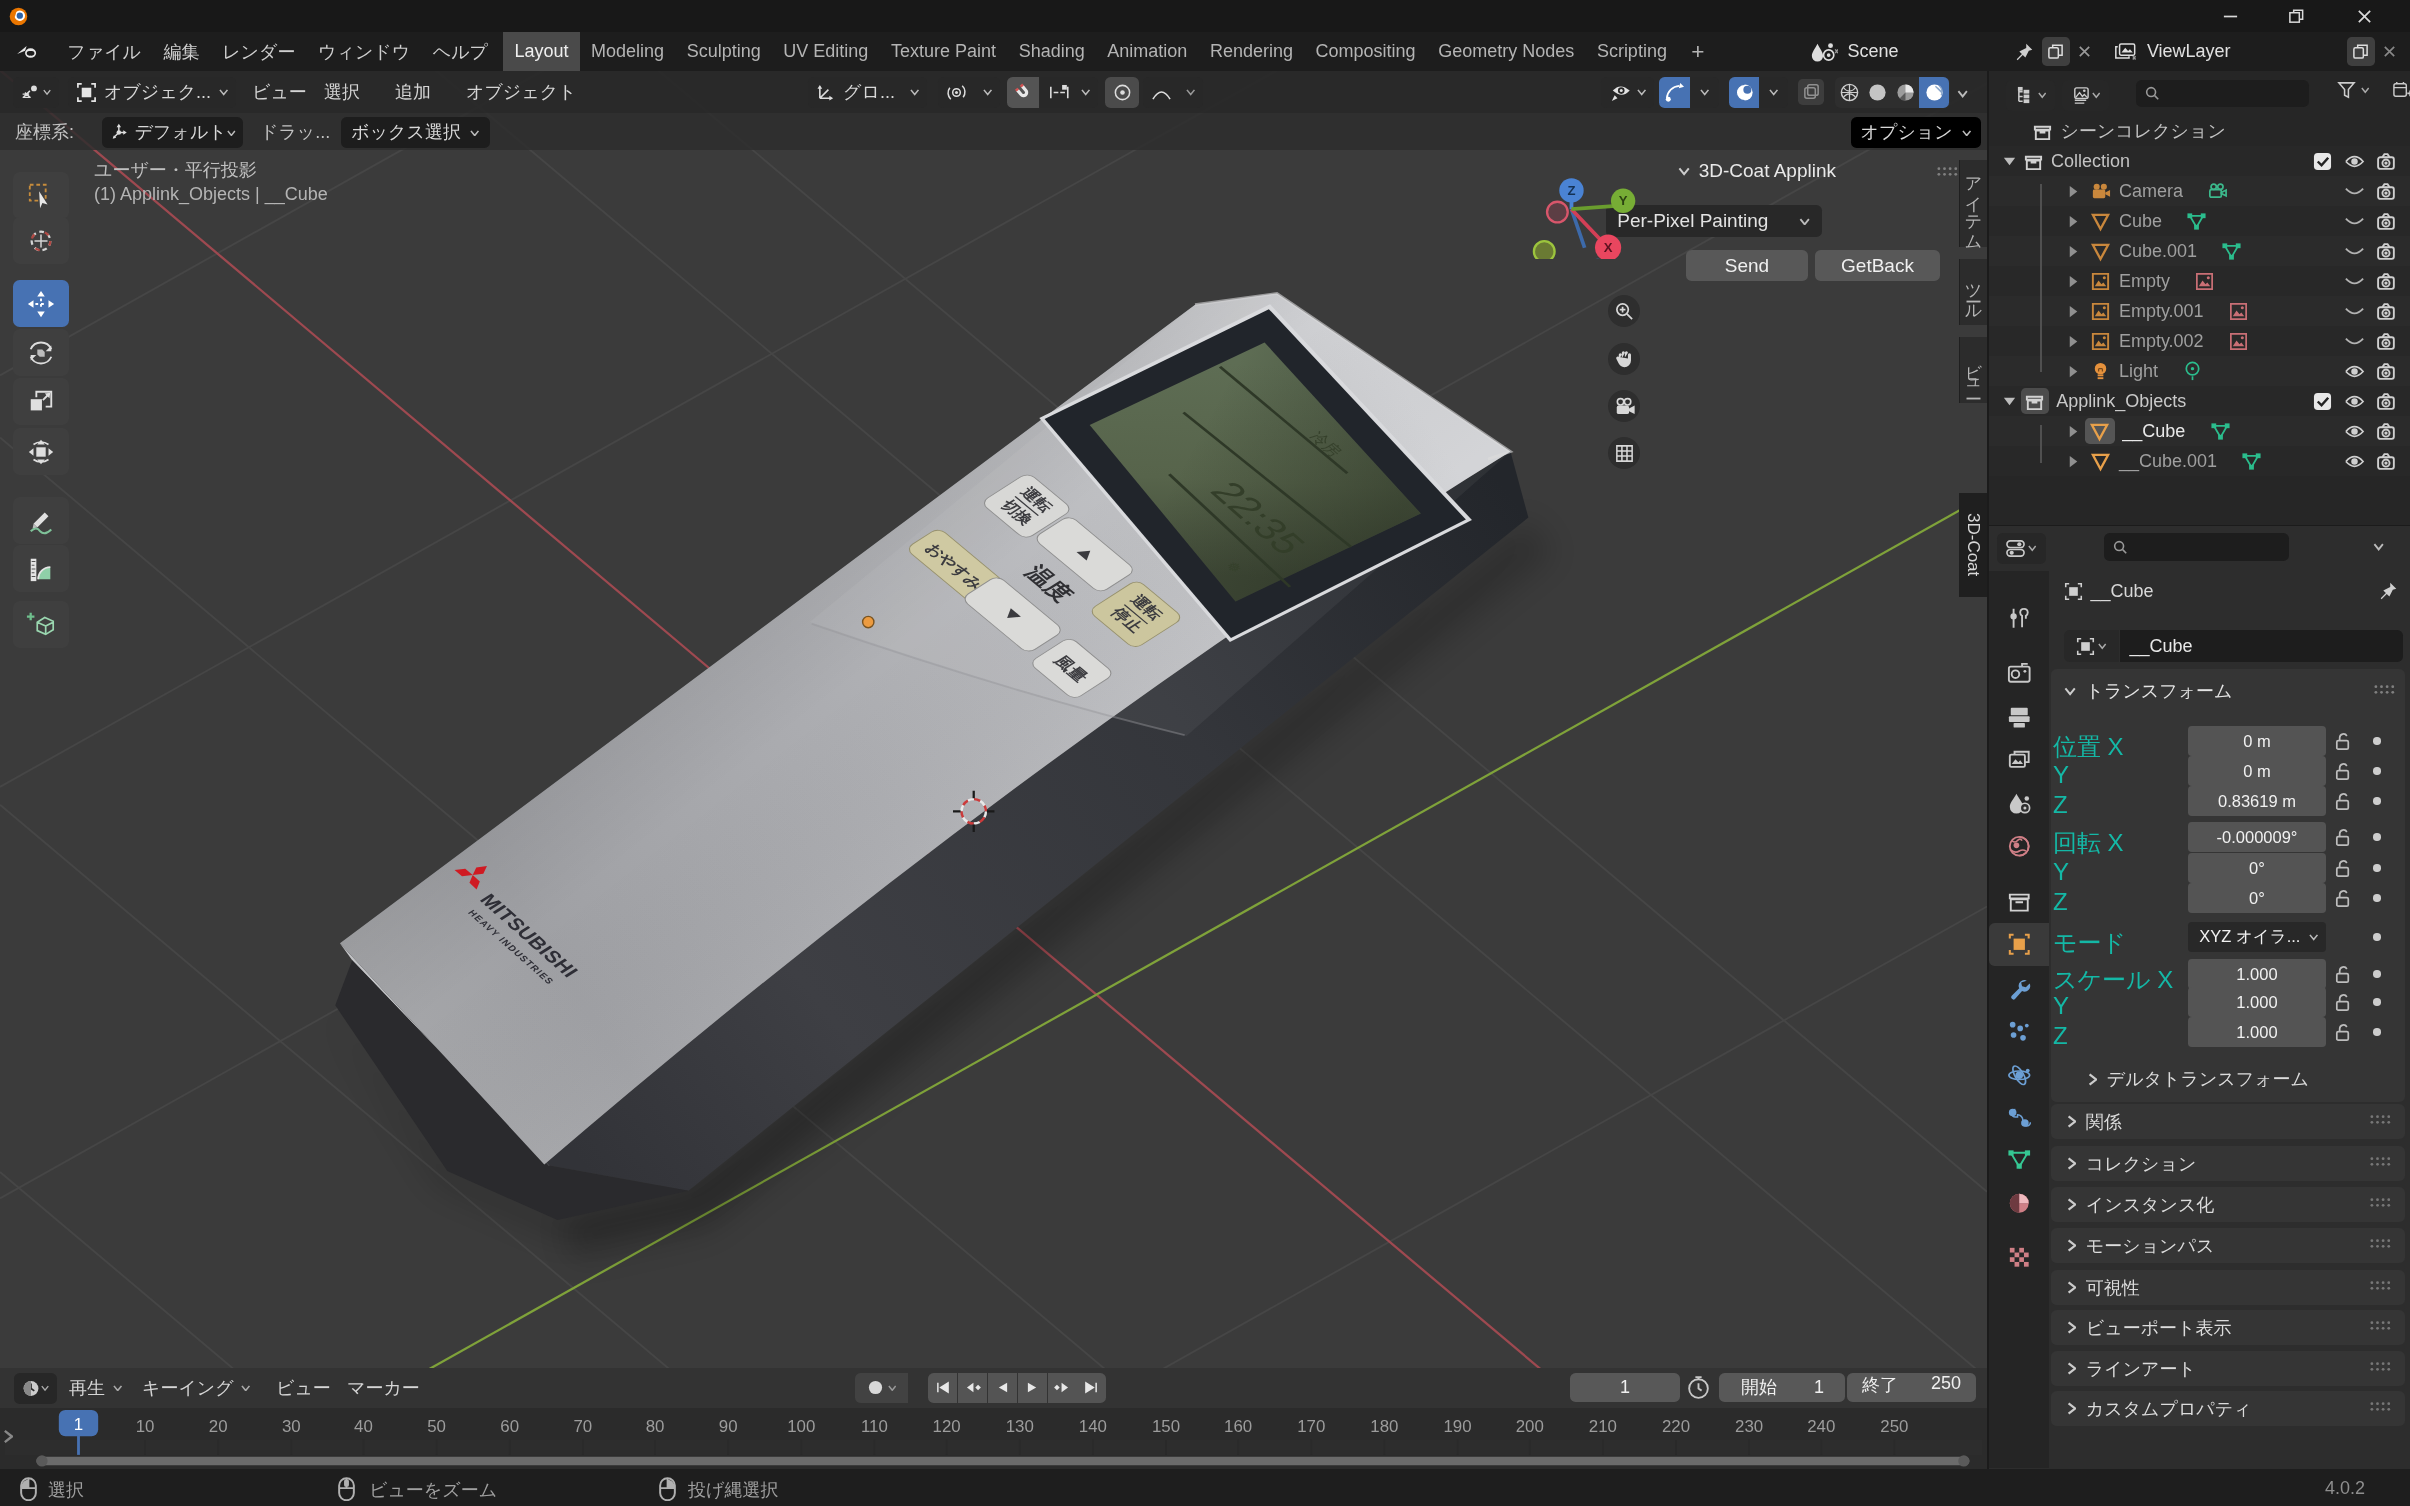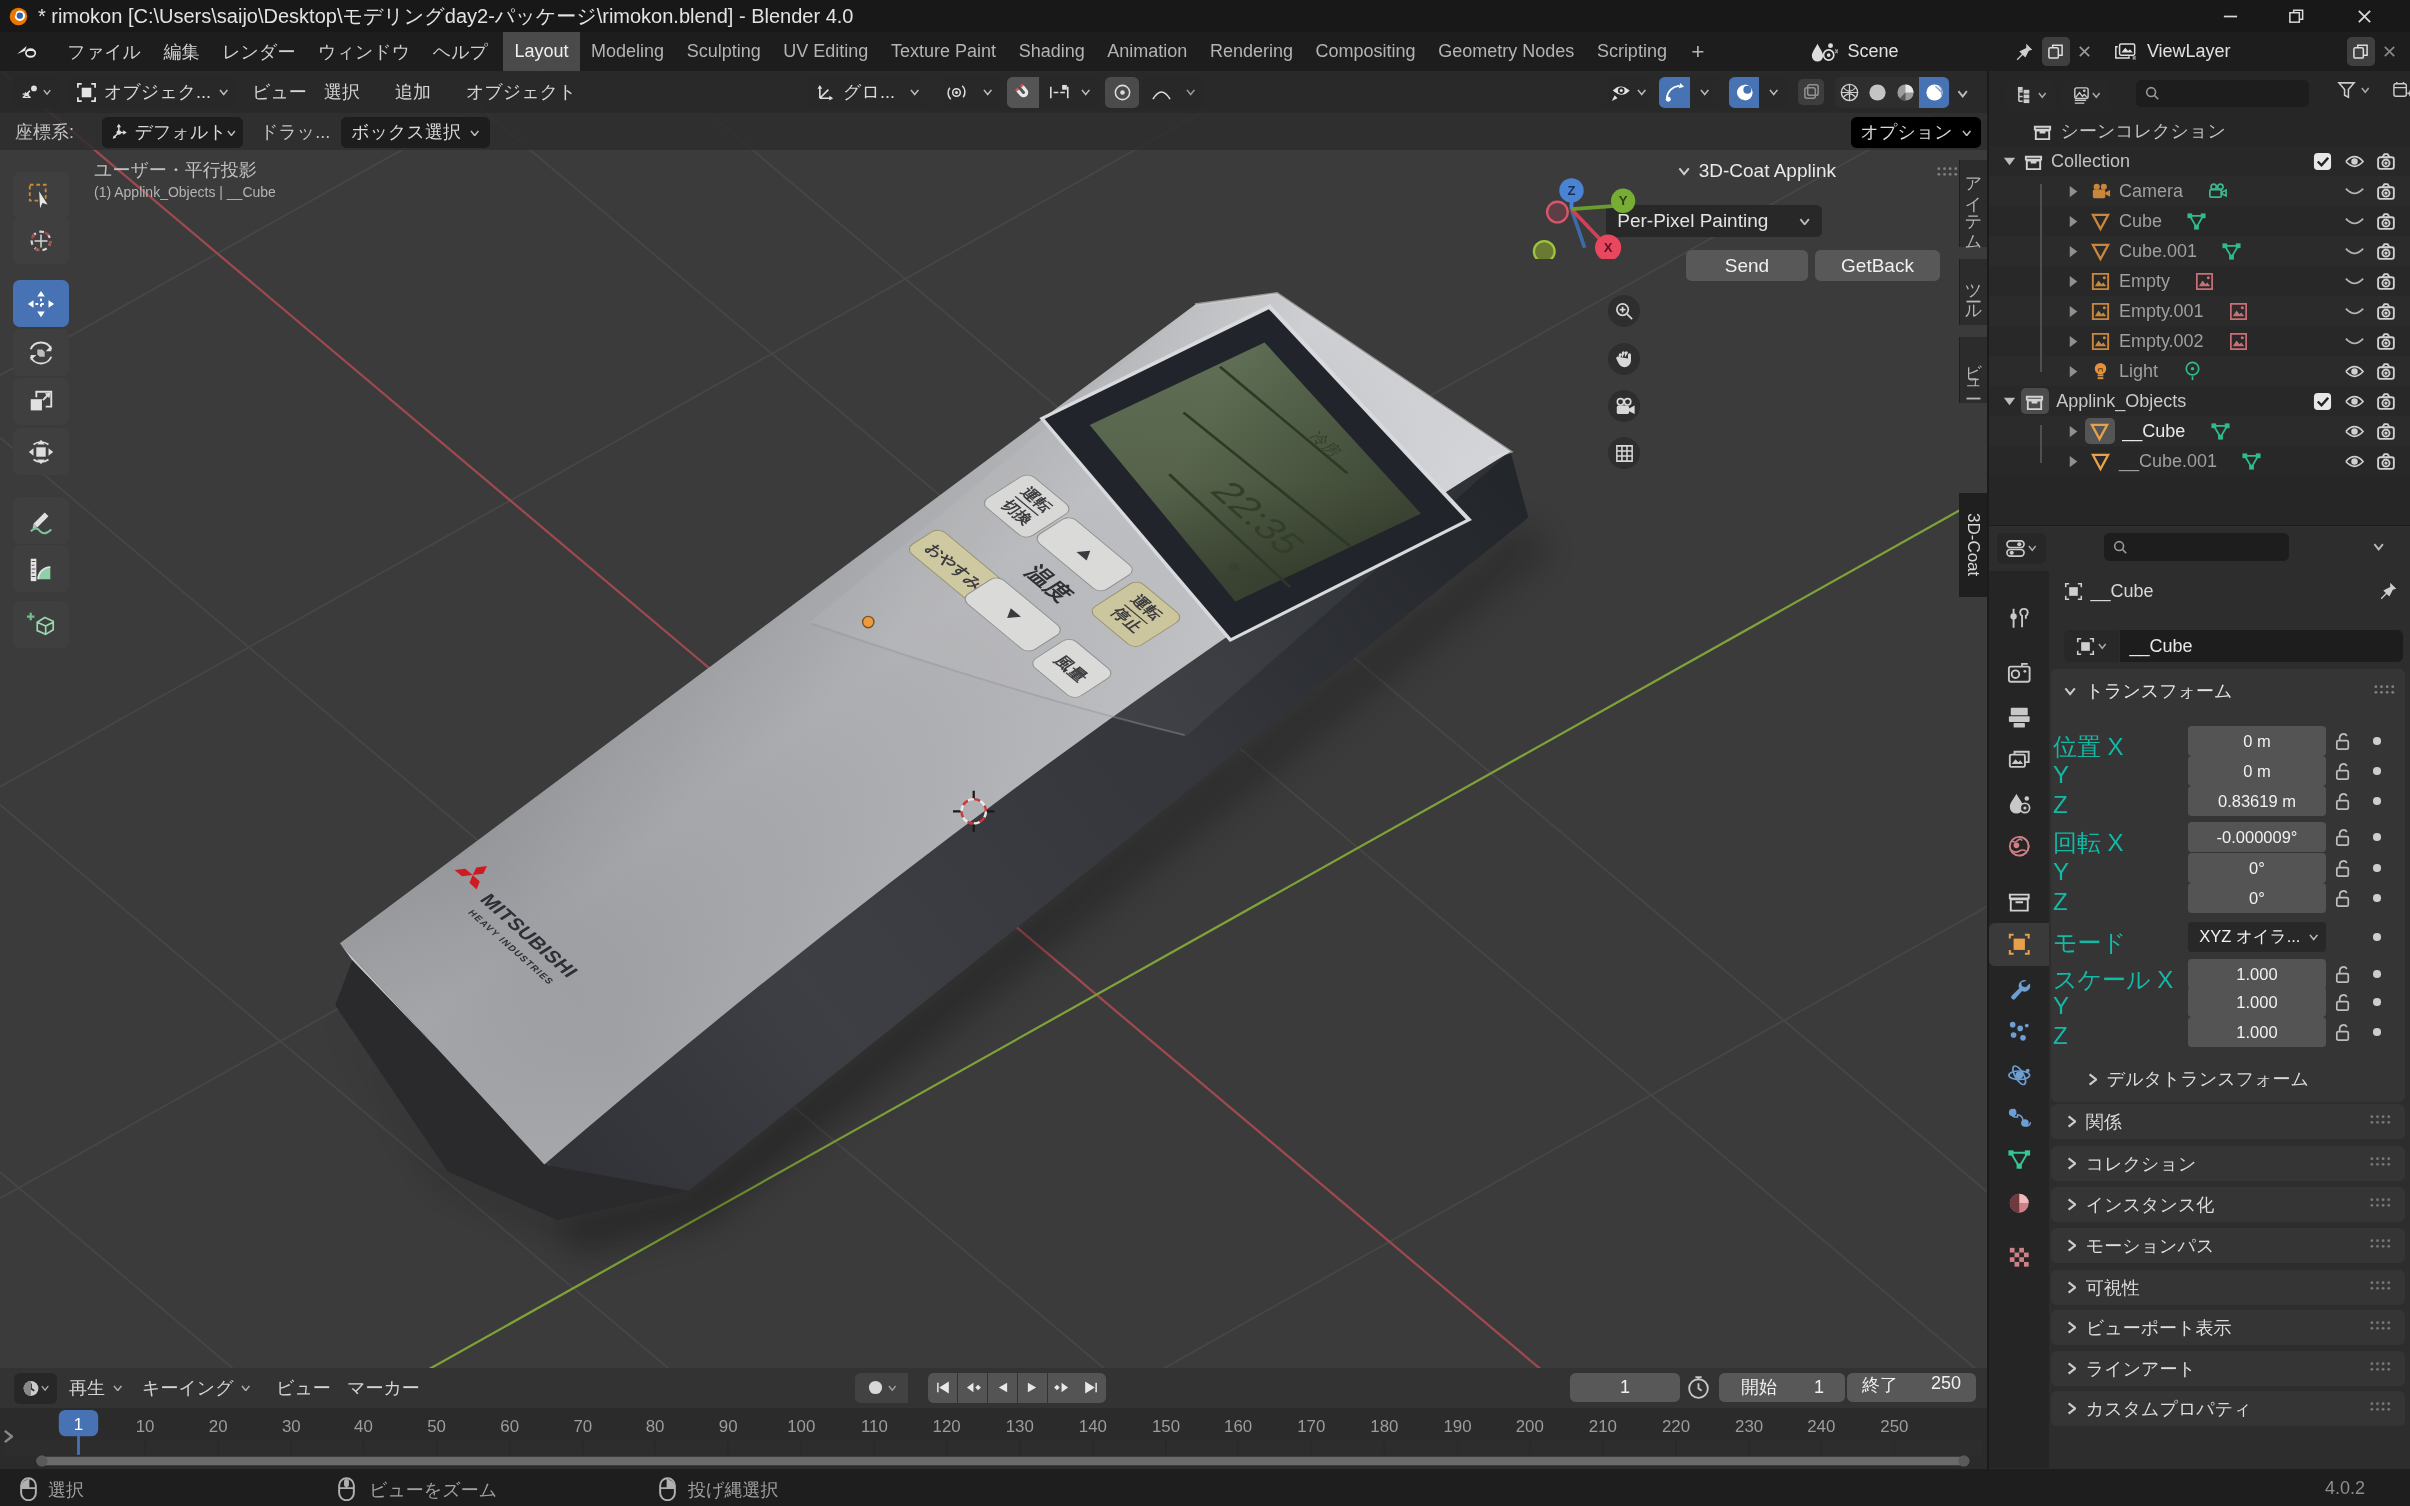--- a/index.html
+++ b/index.html
@@ -124,21 +124,20 @@
 </svg>
 
 <div id="titlebar">
   <div class="row" style="height:32px;padding-left:7.5px">
     <svg width="21" height="21" viewBox="0 0 24 24" style="margin-right:9.4px">
         <circle cx="12" cy="12" r="10" fill="#ea7600"></circle>
         <circle cx="13.5" cy="11" r="6" fill="#fff"></circle>
         <circle cx="13.5" cy="11" r="3.6" fill="#2d63a8"></circle>
         <path d="M2 13 L10 5 L8 12 Z" fill="#ea7600"></path>
       </svg>
-    <span>* rimokon [C:\Users\saijo\Desktop\モデリングday2-パッケージ\rimokon.blend] - Blender 4.0</span>
   </div>
 
   <svg class="abs" style="left:2222px;top:7.5px" width="17" height="17" viewBox="0 0 18 18">
       <path d="M2 9 H16" stroke="#d9d9d9" stroke-width="1.8"></path>
     </svg>
   <svg class="abs" style="left:2288px;top:7.5px" width="17" height="17" viewBox="0 0 18 18">
       <rect x="2" y="5" width="10" height="10" fill="none" stroke="#d9d9d9" stroke-width="1.6"></rect>
       <path d="M6 5 V2.5 H15.5 V12 H12" fill="none" stroke="#d9d9d9" stroke-width="1.6"></path>
     </svg>
   <svg class="abs" style="left:2356px;top:7.5px" width="17" height="17" viewBox="0 0 18 18">
@@ -588,21 +587,21 @@
     </div>
     <div class="tbtn" style="top:530px">
       <svg width="32" height="30" viewBox="0 0 34 32">
           <path d="M6 3 v8 M2 7 h8" stroke="#6fbf8d" stroke-width="2.4"></path>
           <path d="M13 13 l8 -5 9 4 v9 l-8 5 -9 -4 Z M13 13 l9 4 m0 0 l8 -4 m-8 4 v9" fill="none" stroke="#9ad7b0" stroke-width="1.8"></path>
         </svg>
     </div>
   </div>
   <div id="overlaytext">
     <div class="abs" style="left:94px;top:87px;font-size:18px;color:#c0c0c0">ユーザー・平行投影</div>
-    <div class="abs" style="left:94px;top:113px;font-size:14px;color:#b4b4b4">(1) Applink_Objects | __Cube</div>
+    <div class="abs" style="left:94px;top:113px;font-size:18px;color:#b4b4b4">(1) Applink_Objects | __Cube</div>
   </div>
   <div id="npanel">
     <div class="row abs" style="left:1678px;top:85px;width:282px;height:30px">
       <svg width="12.2" height="9.4" viewBox="0 0 10 8" style="margin-right:8.5px">
           <path d="M1 2 L5 7 L9 2" stroke="#ccc" stroke-width="1.7" fill="none"></path>
         </svg>
       <span style="color:#e8e8e8;font-size:19px">3D-Coat Applink</span>
       <svg width="24.5" height="15" viewBox="0 0 26 16" style="margin-left:auto">
           <g fill="#808080">
             <circle cx="3" cy="5" r="1.5"></circle>

